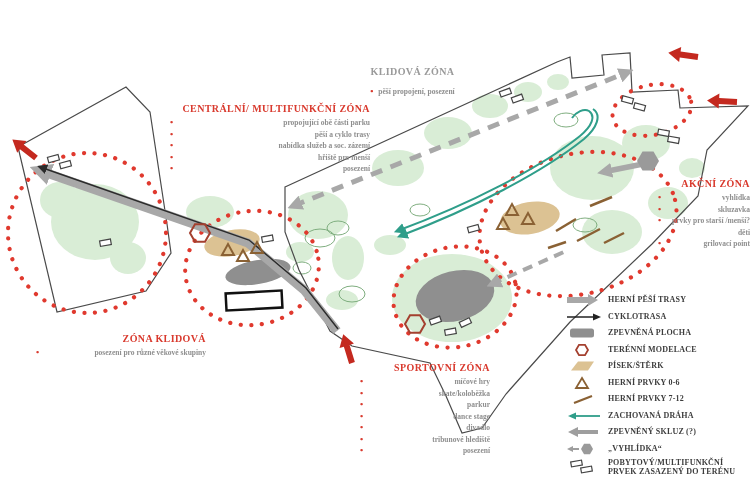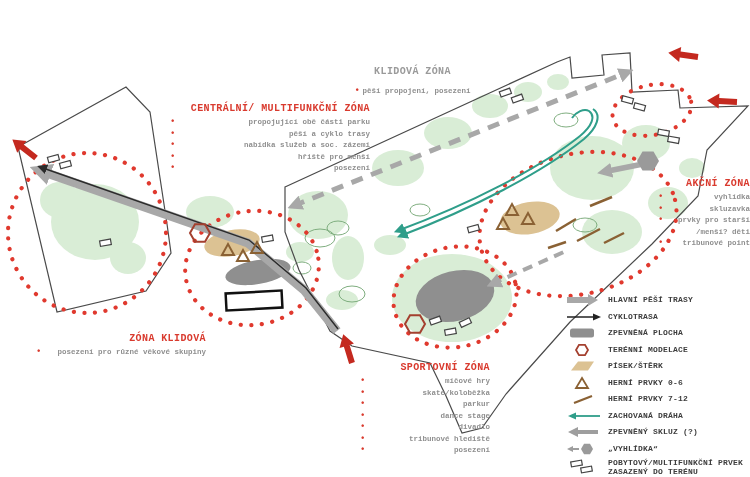--- a/index.html
+++ b/index.html
@@ -1,17 +1,17 @@
 <!DOCTYPE html>
 <html><head>
 <meta charset="utf-8">
 <style>
   html,body{margin:0;padding:0;background:#fff;}
   .stage{position:relative;width:750px;height:477px;background:#fff;overflow:hidden;
-         font-family:Liberation Mono, monospace;}
+         font-family:Liberation Serif, serif;}
   .map-svg{position:absolute;inset:0;z-index:1;}
   .zone{position:absolute;z-index:3;text-align:right;}
   .ztitle{font-size:10px;font-weight:700;letter-spacing:.4px;margin-bottom:3px;}
   .ztitle.red{color:#d93a2e;}
   .ztitle.gray{color:#9a9a9a;}
   .bullet{position:relative;padding-left:8px;font-size:7.5px;font-weight:700;
           color:#8f8f8f;line-height:11.5px;}
   .bullet::before{content:"•";color:#d93a2e;position:absolute;left:0;top:0;font-size:9px;}
   .zone.center{text-align:center;}
   .zone.center .bullet{display:inline-block;text-align:center;}
@@ -173,21 +173,21 @@
     <div class="bullet">nabídka služeb a soc. zázemí</div>
     <div class="bullet">hřiště pro menší</div>
     <div class="bullet">posezení</div>
   </div>
 
   <div class="zone" style="left:658px;top:178px;width:92px;">
     <div class="ztitle red">AKČNÍ ZÓNA</div>
     <div class="bullet">vyhlídka</div>
     <div class="bullet">skluzavka</div>
     <div class="bullet">prvky pro starší /menší? děti</div>
-    <div class="bullet">tribunové point</div>
+    <div class="bullet">grilovací point</div>
   </div>
 
   <div class="zone" style="left:36px;top:333px;width:170px;">
     <div class="ztitle red">ZÓNA KLIDOVÁ</div>
     <div class="bullet">posezení pro různé věkové skupiny</div>
   </div>
 
   <div class="zone" style="left:360px;top:362px;width:130px;">
     <div class="ztitle red">SPORTOVNÍ ZÓNA</div>
     <div class="bullet">míčové hry</div>
@@ -200,21 +200,21 @@
   </div>
 
   <div class="legend">
 
     <div class="lg-row">
       <span class="lg-icon">
         <svg width="36" height="14">
             <polygon points="1,4 22,4 22,1 32,7 22,13 22,10 1,10" fill="#a8a8a8"></polygon>
           </svg>
       </span>
-      <span class="lg-label">HLAVNÍ PĚŠÍ TRASY</span>
+      <span class="lg-label">HERNÍ PĚŠÍ TRASY</span>
     </div>
 
     <div class="lg-row">
       <span class="lg-icon">
         <svg width="36" height="14">
             <line x1="1" y1="7" x2="28" y2="7" stroke="#222" stroke-width="1.5"></line>
             <polygon points="27,3.5 35,7 27,10.5" fill="#222"></polygon>
           </svg>
       </span>
       <span class="lg-label">CYKLOTRASA</span>

